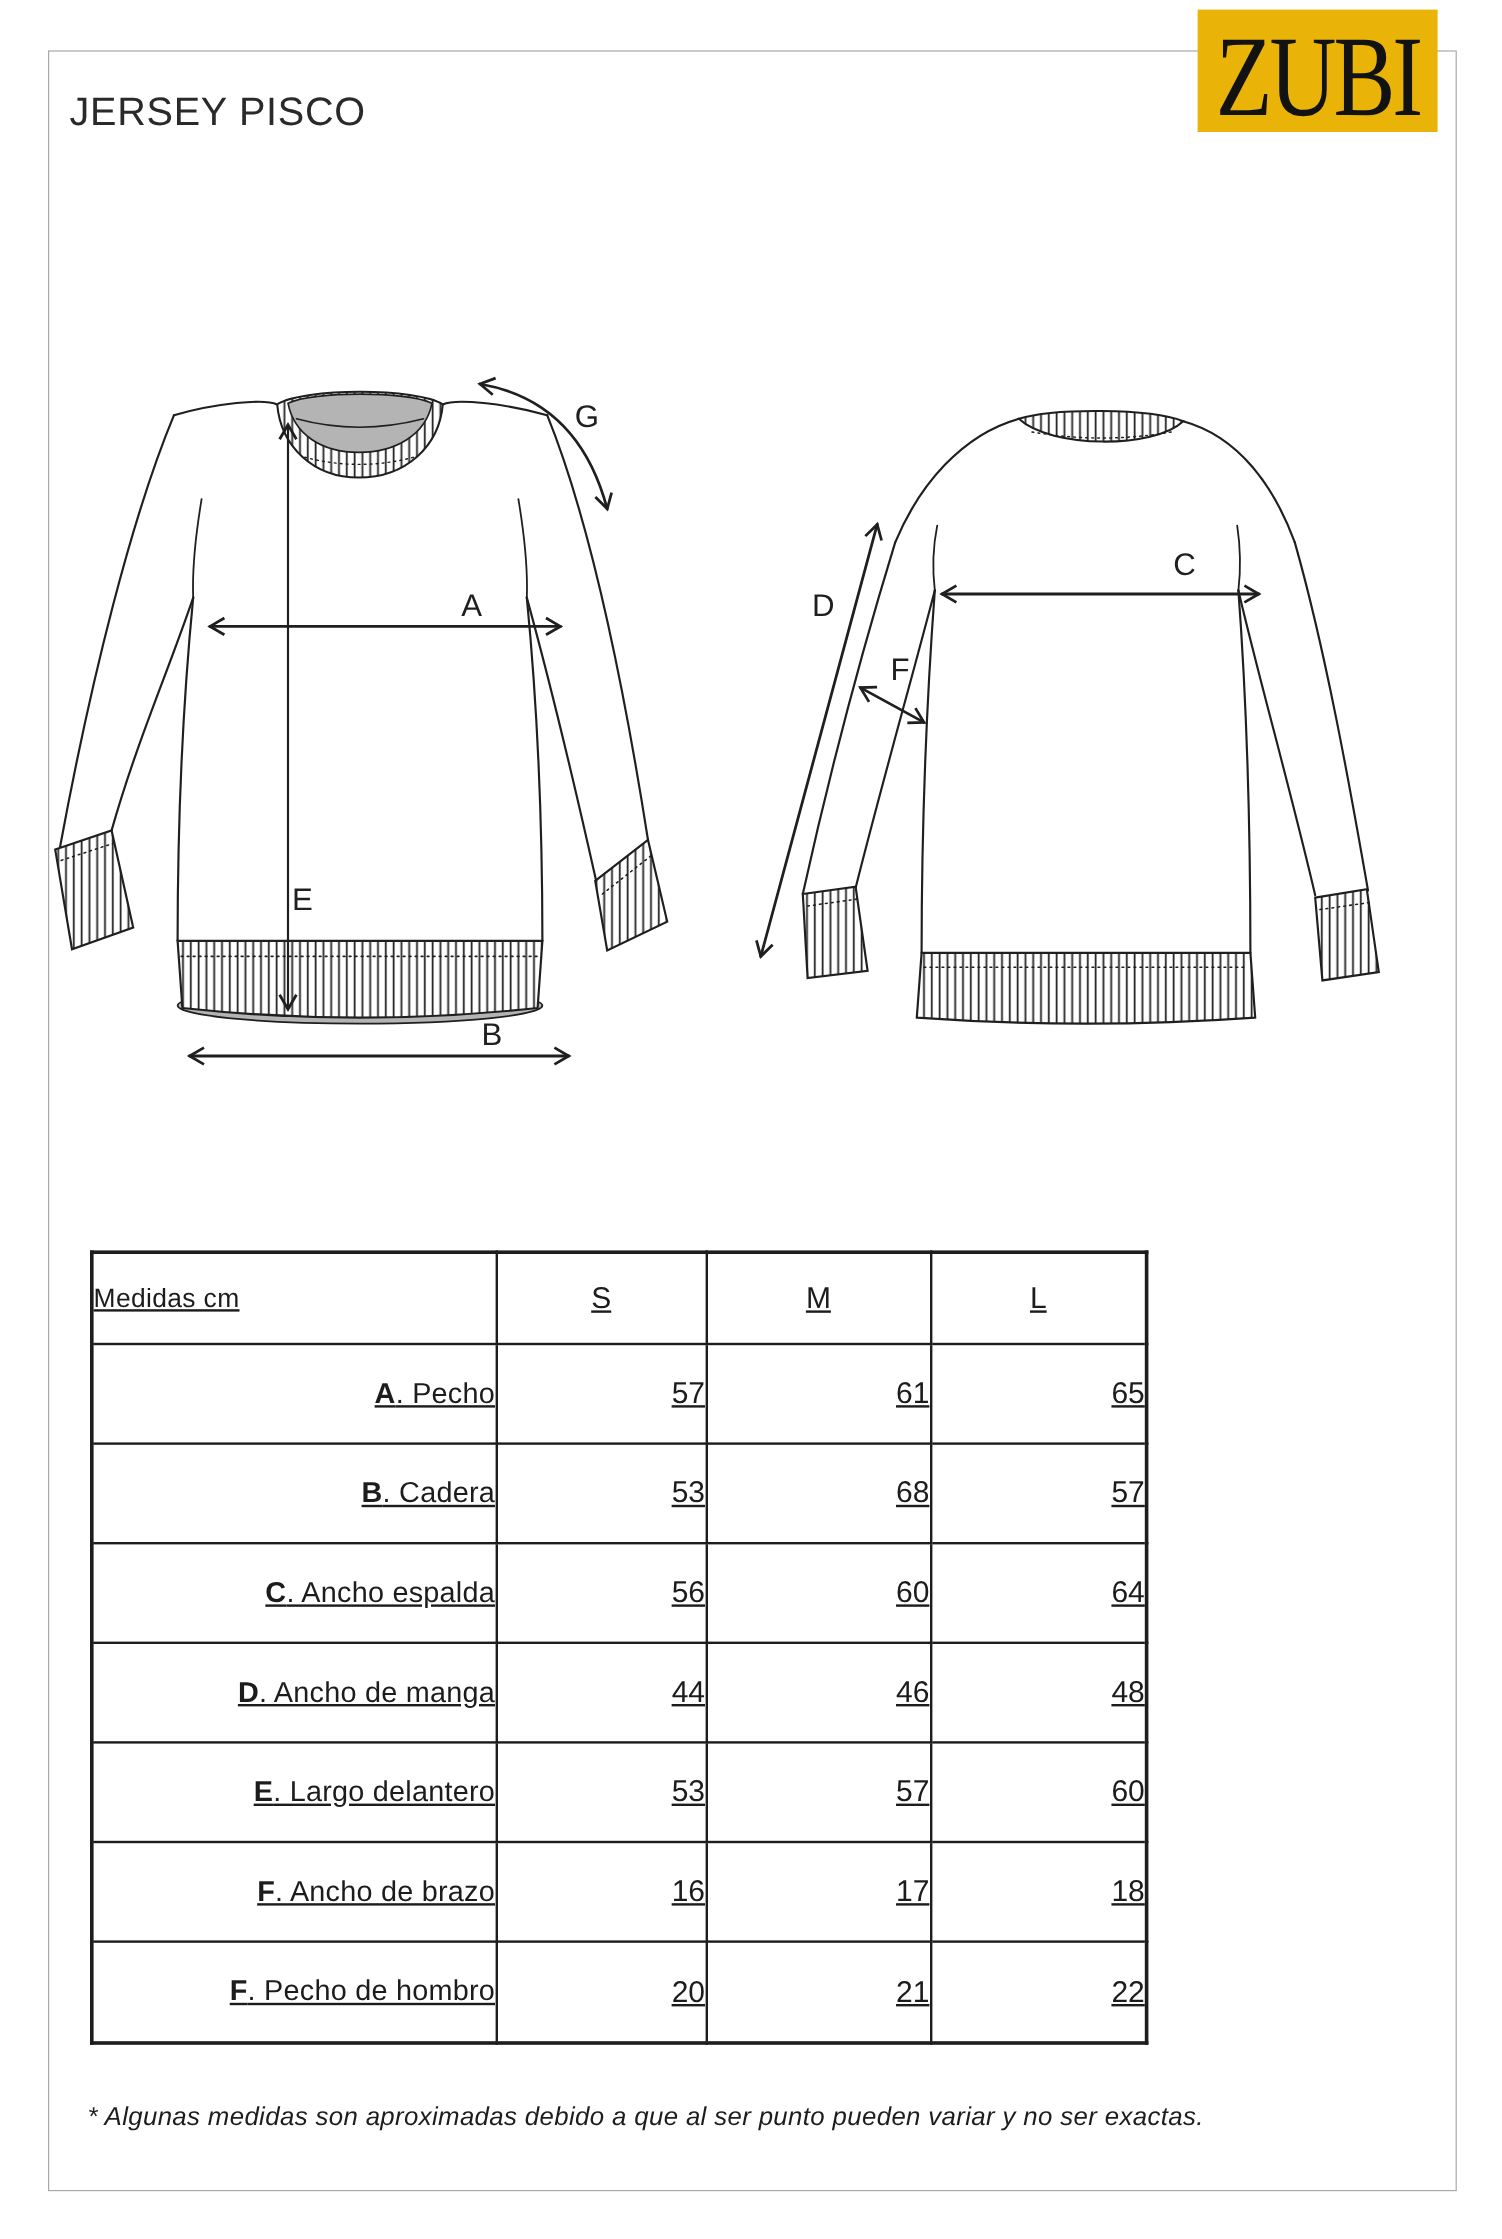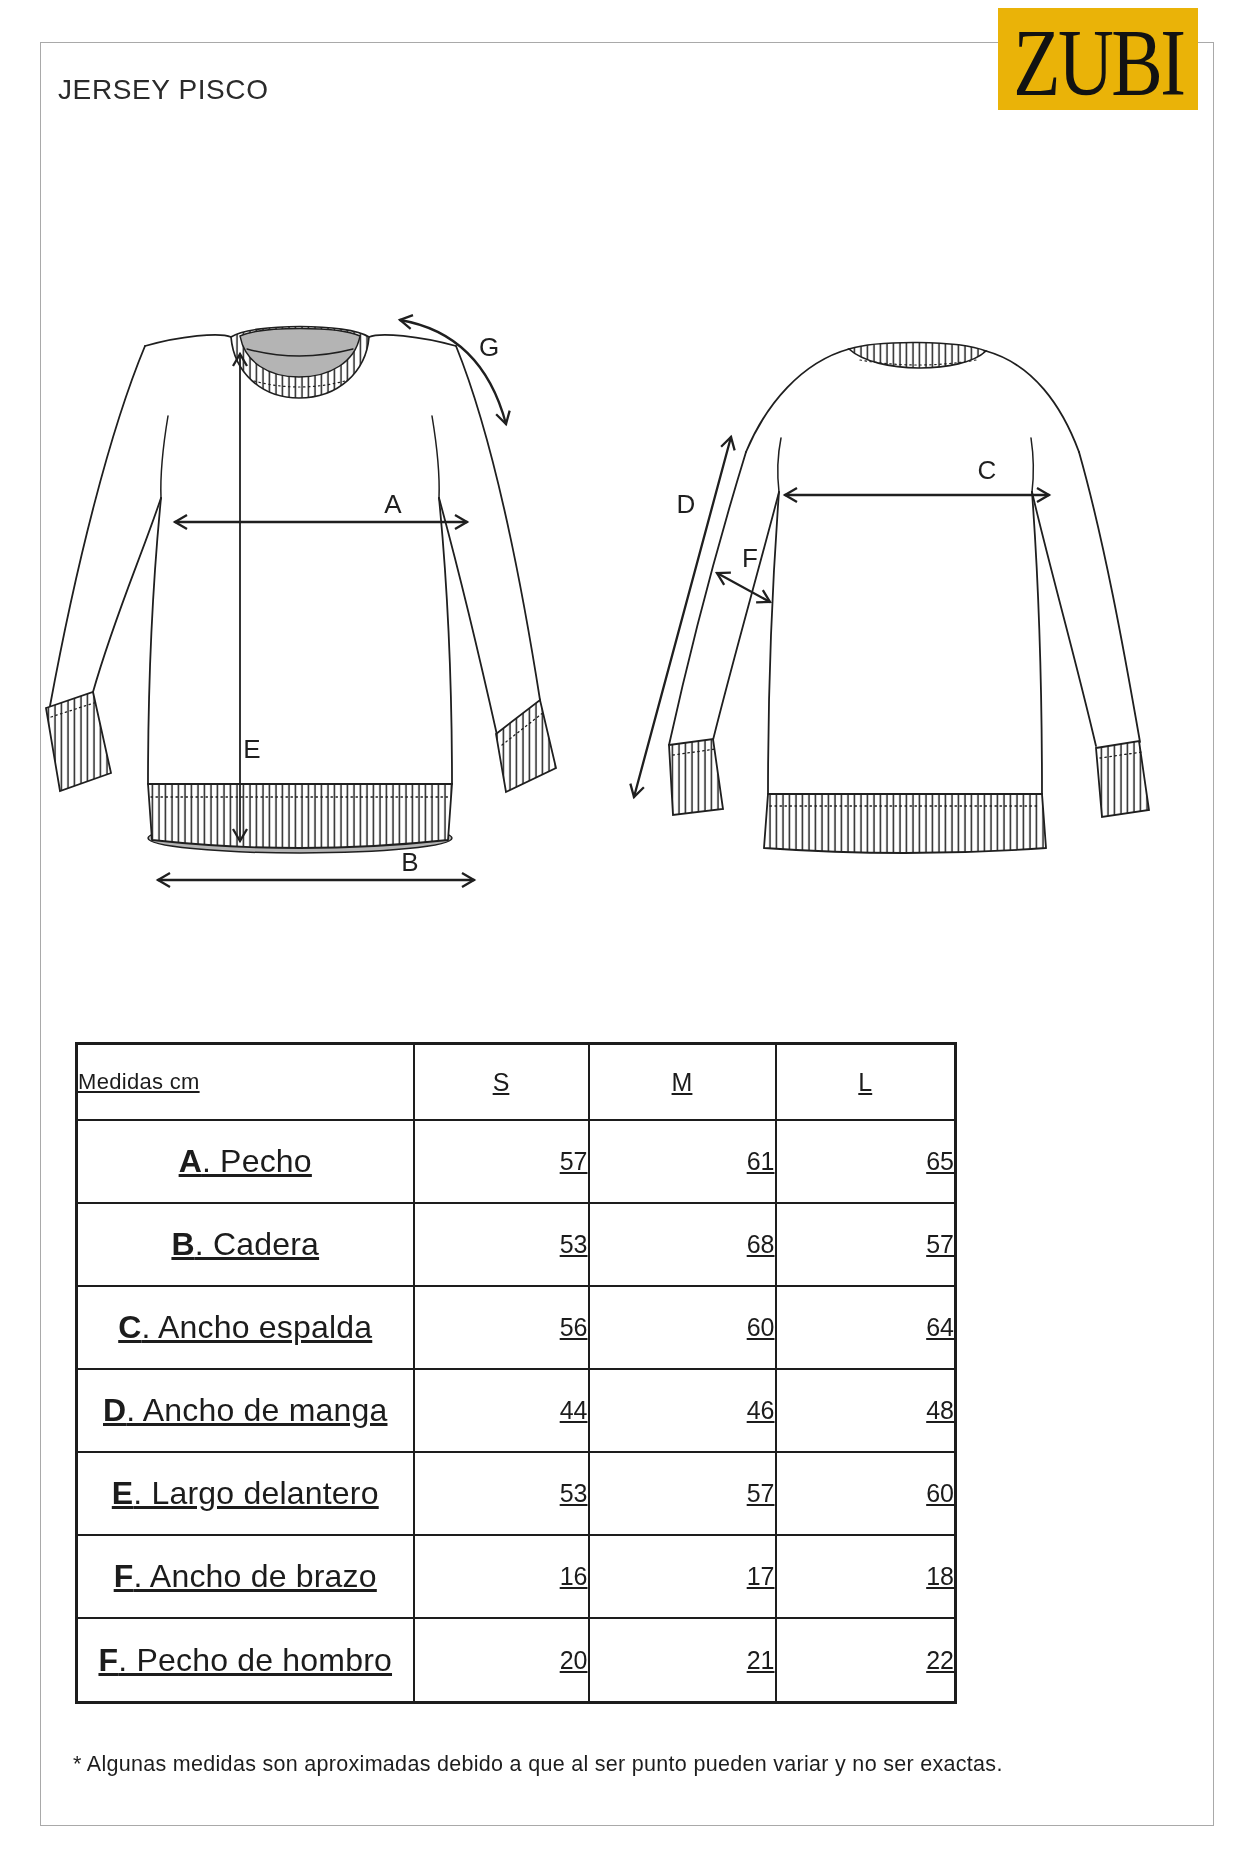--- a/index.html
+++ b/index.html
@@ -12,21 +12,21 @@
     overflow:hidden;
   }
   .frame{
     position:absolute;left:40px;top:42px;
     width:1174px;height:1784px;
     border:1px solid #a9a9a9;
     box-sizing:border-box;
   }
   .title{
     position:absolute;left:58px;top:74px;
-    font-size:28px;letter-spacing:0.6px;color:#2a2a2a;
+    font-size:33px;letter-spacing:0.6px;color:#2a2a2a;
     white-space:nowrap;
   }
   .logo-box{
     position:absolute;left:998px;top:8px;width:200px;height:102px;
     background:#eab308;
     display:flex;align-items:flex-end;justify-content:center;
   }
   .logo-box span{
     font-family:"Liberation Serif",serif;
     font-size:92px;line-height:0.98;
@@ -52,27 +52,28 @@
   }
   .col-label{width:337px;}
   .col-s{width:175px;}
   .col-m{width:187px;}
   .col-l{width:180px;}
   th.unit-h{
     font-weight:normal;font-size:22px;text-align:left;padding-left:12px;
     height:74px;letter-spacing:0.3px;
   }
   th.size-h{font-weight:normal;font-size:25px;text-align:center;}
-  td.lbl{font-size:32px;text-align:center;padding-left:12px;letter-spacing:0.2px;}
+  td.lbl{font-size:24px;text-align:right;padding-left:12px;letter-spacing:0.2px;}
   td.lbl .b{font-weight:bold;}
   td.val{font-size:25px;text-align:right;}
   .footnote{
     position:absolute;left:73px;top:1752px;
     font-size:21.5px;letter-spacing:0.3px;color:#1d1d1d;
     white-space:nowrap;
+    font-style:italic;
   }
   text.dim-label{
     font-family:"Liberation Sans",sans-serif;
     font-size:26px;fill:#1f1f1f;
   }
 </style>
 </head>
 <body>
 
 <div class="page">

